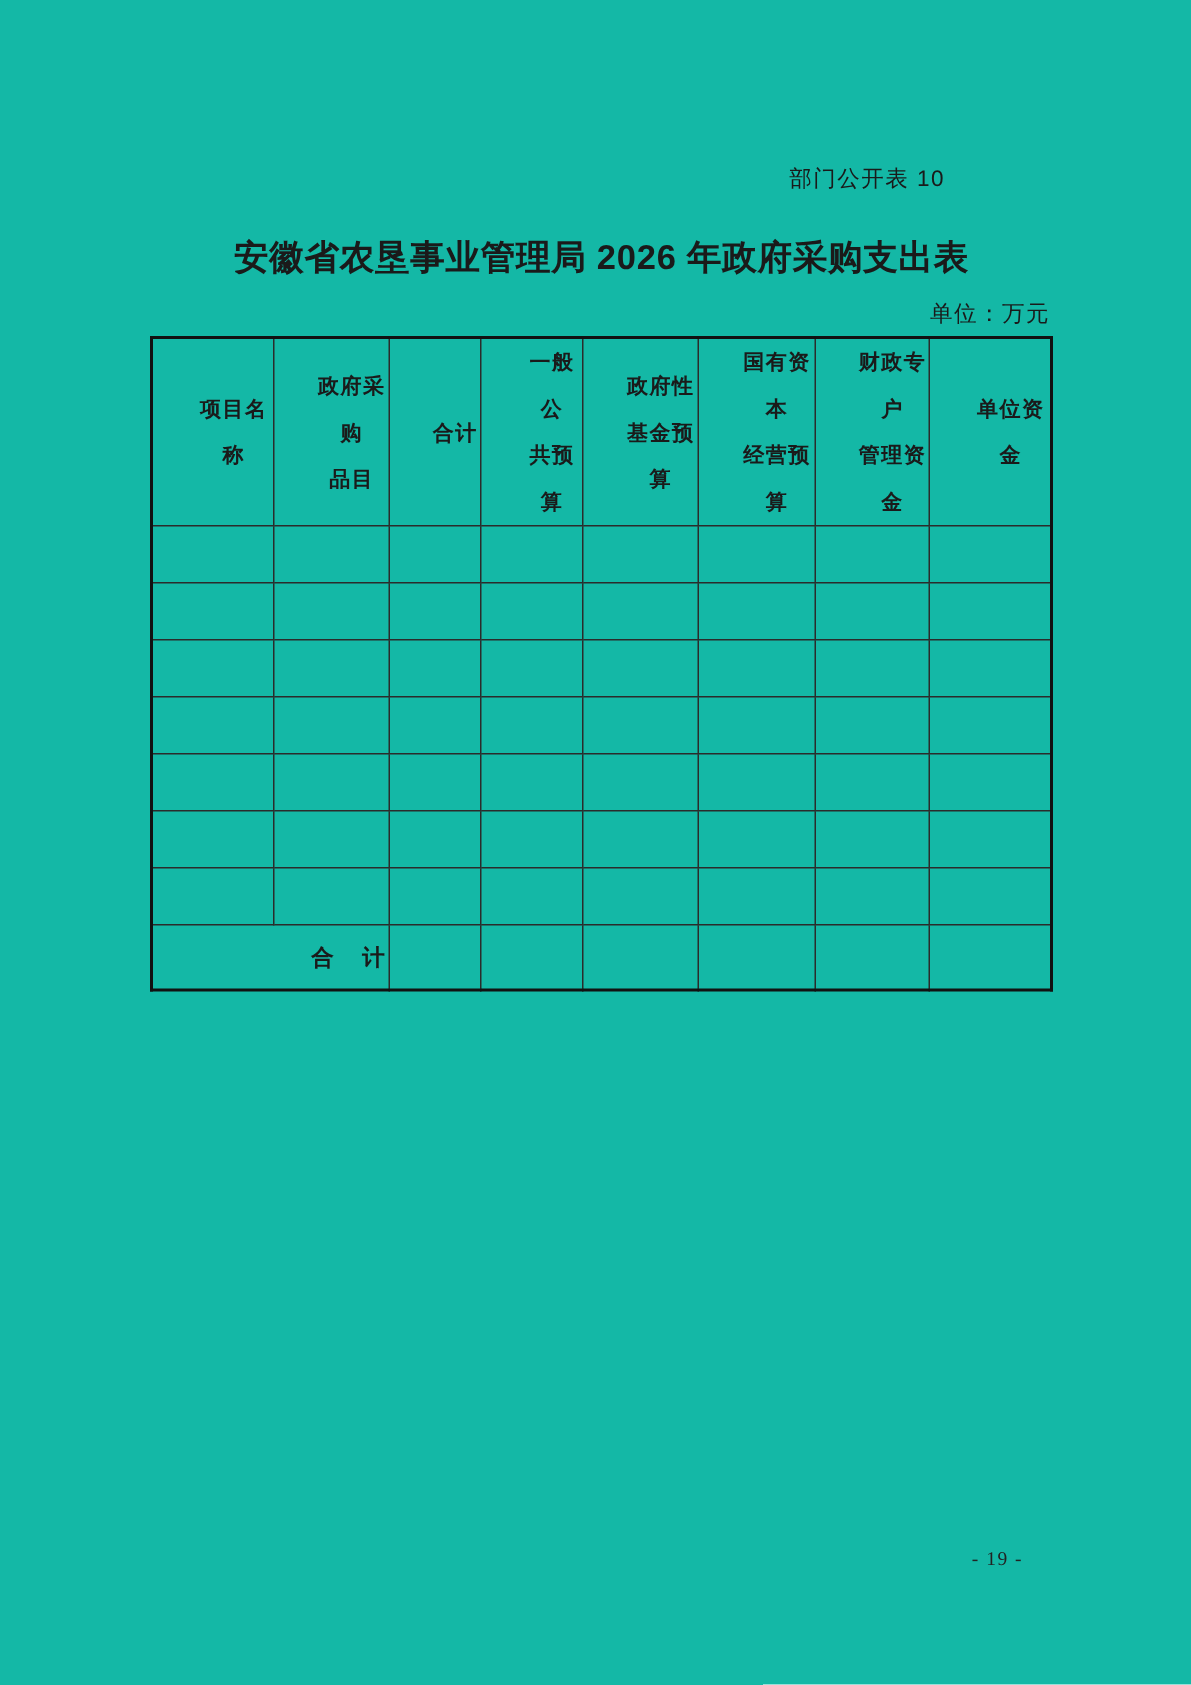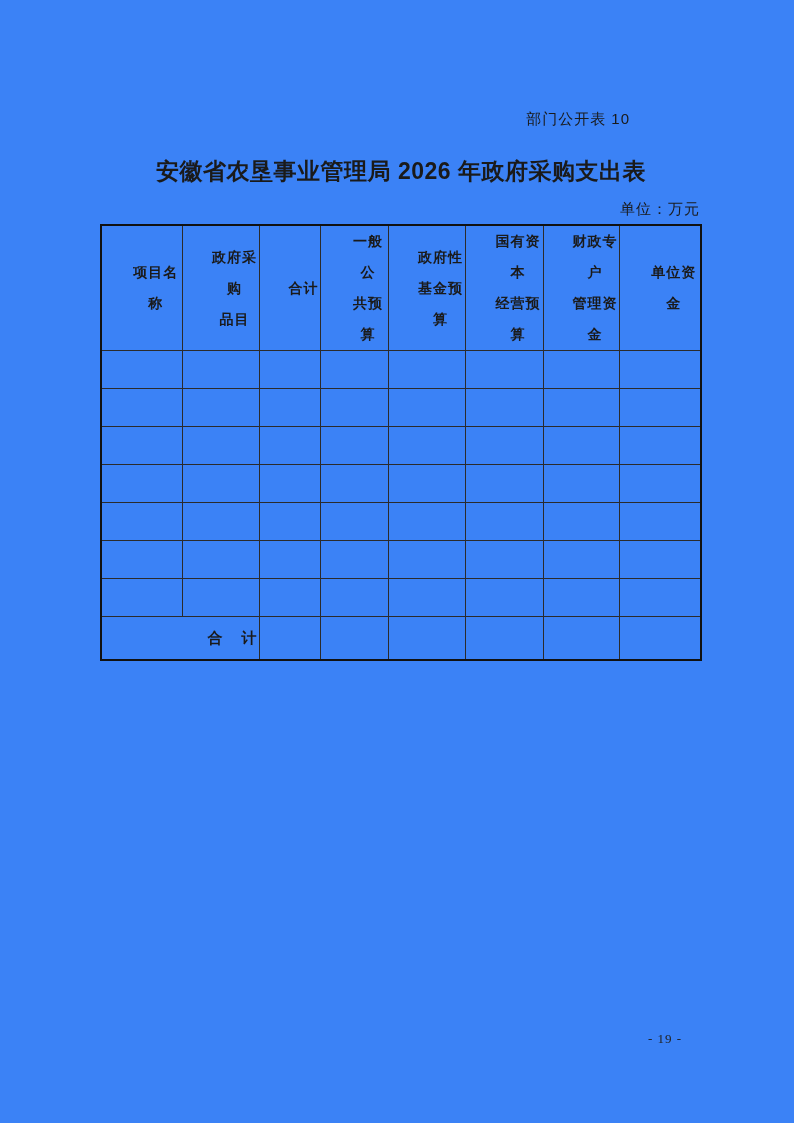--- a/index.html
+++ b/index.html
@@ -4,21 +4,21 @@
 <style>
   html, body {
     margin: 0;
     padding: 0;
     background: #ffffff;
   }
   .page {
     position: relative;
     width: 794px;
     height: 1123px;
-    background: #3b82f6;
+    background: #14b8a6;
     font-family: "Liberation Sans", sans-serif;
     color: #1a1a1a;
     overflow: hidden;
   }
   .doc-label {
     position: absolute;
     top: 110px;
     right: 164px;
     font-size: 15px;
     letter-spacing: 1px;

